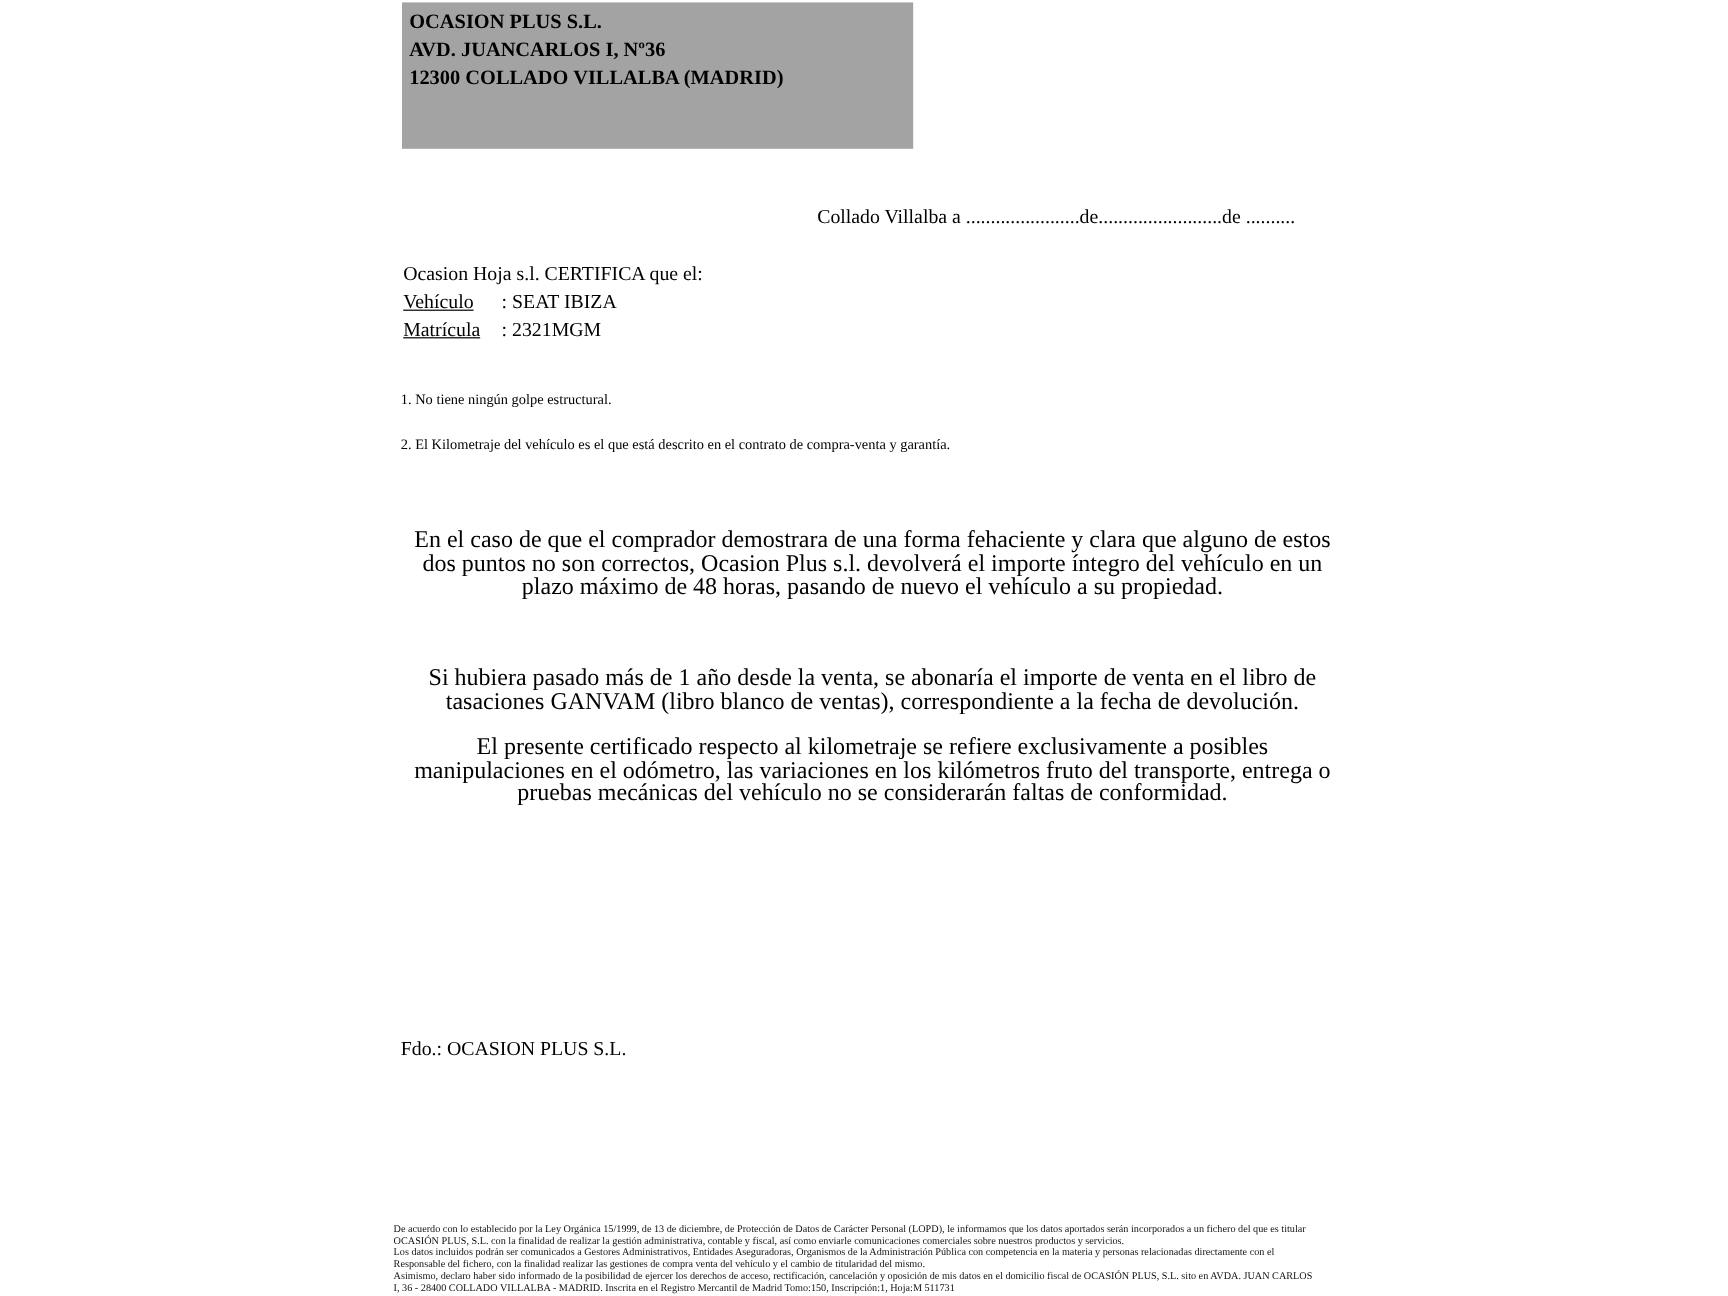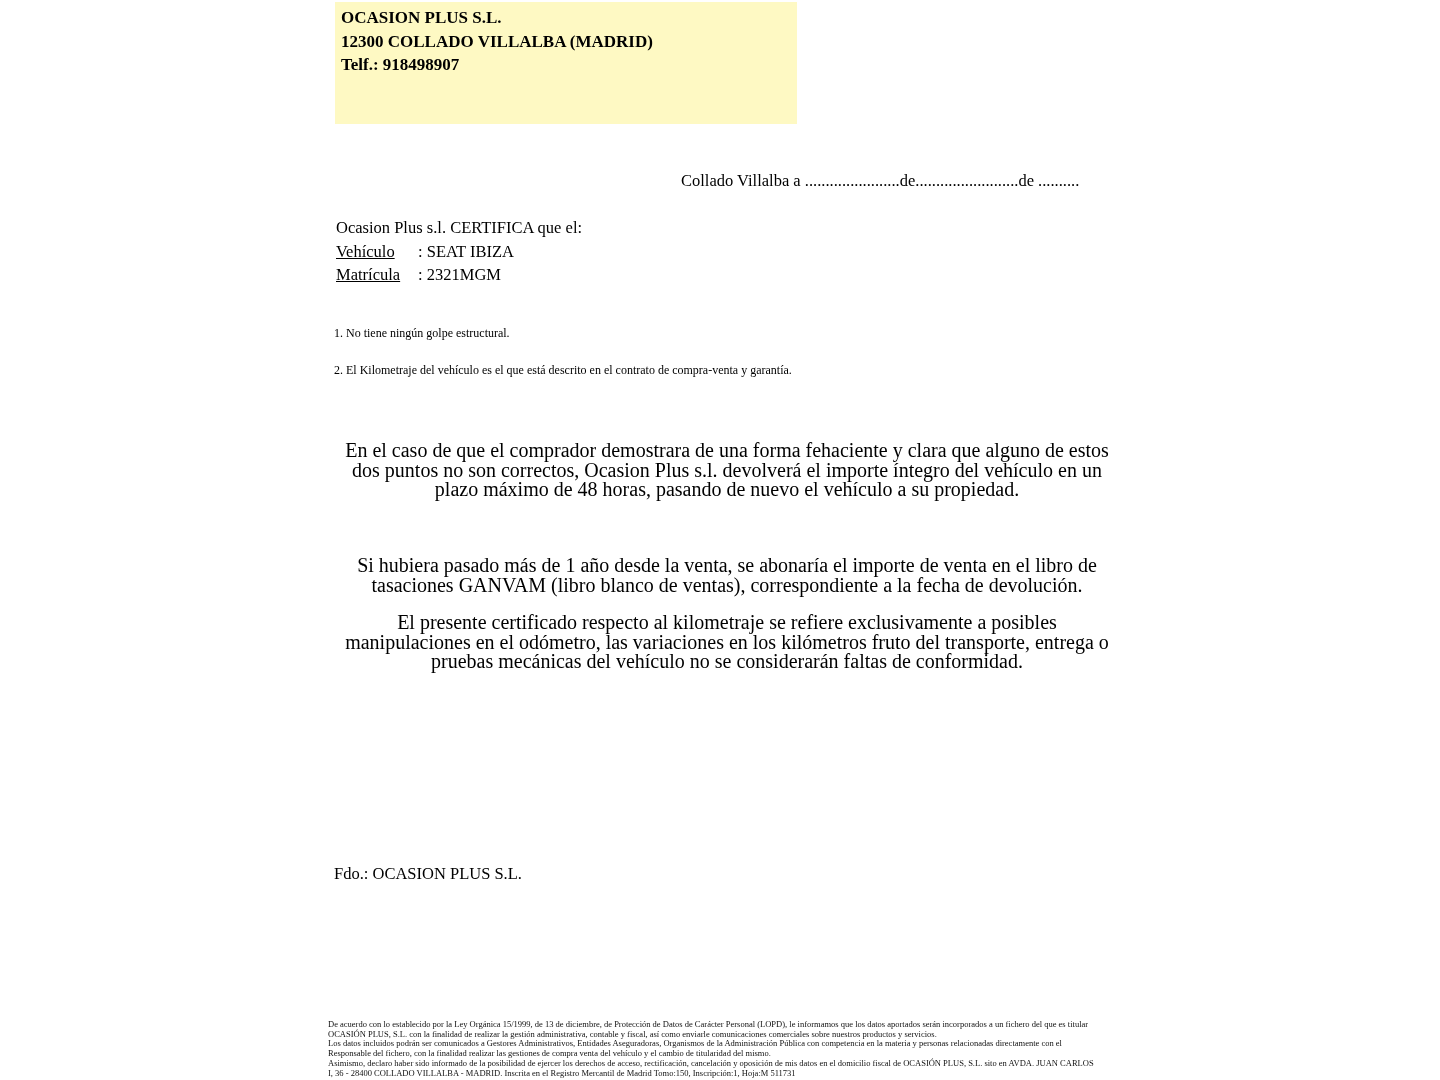--- a/index.html
+++ b/index.html
@@ -10,23 +10,23 @@
     height: 1080px;
     background: #ffffff;
     font-family: "Liberation Serif", serif;
     color: #000000;
     overflow: hidden;
   }
   .header-box {
     position: absolute;
     left: 335px;
     top: 2px;
-    width: 462px;
+    width: 426px;
     height: 122px;
-    background: #fef9c3;
+    background: #a3a3a3;
     padding: 4px 6px 12px 6px;
     font-weight: bold;
     font-size: 17px;
     line-height: 23.6px;
     white-space: nowrap;
   }
   .date-line {
     position: absolute;
     left: 681px;
     top: 171px;
@@ -80,28 +80,28 @@
     color: #111111;
   }
 </style>
 </head>
 <body>
 
 <div class="page">
 
   <div class="header-box">
     <div>OCASION PLUS S.L.</div>
+    <div>AVD. JUANCARLOS I, Nº36</div>
     <div>12300 COLLADO VILLALBA (MADRID)</div>
-    <div>Telf.: 918498907</div>
   </div>
 
   <div class="date-line">Collado Villalba a .......................de.........................de ..........</div>
 
   <div class="cert-block">
-    <div>Ocasion Plus s.l. CERTIFICA que el:</div>
+    <div>Ocasion Hoja s.l. CERTIFICA que el:</div>
     <div class="cert-row">
       <span class="cert-label">Vehículo</span>
       <span class="cert-value">: SEAT IBIZA</span>
     </div>
     <div class="cert-row">
       <span class="cert-label">Matrícula</span>
       <span class="cert-value">: 2321MGM</span>
     </div>
   </div>
 

